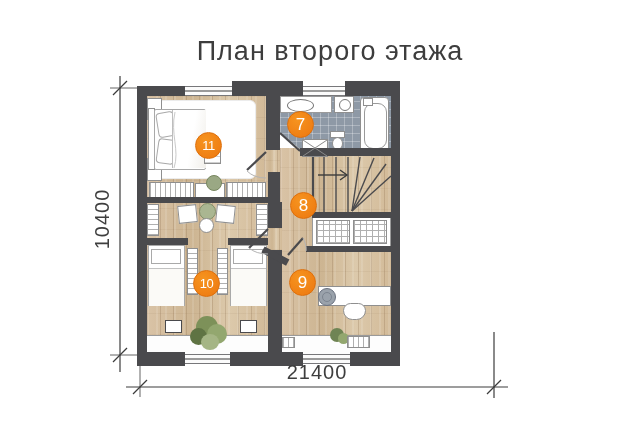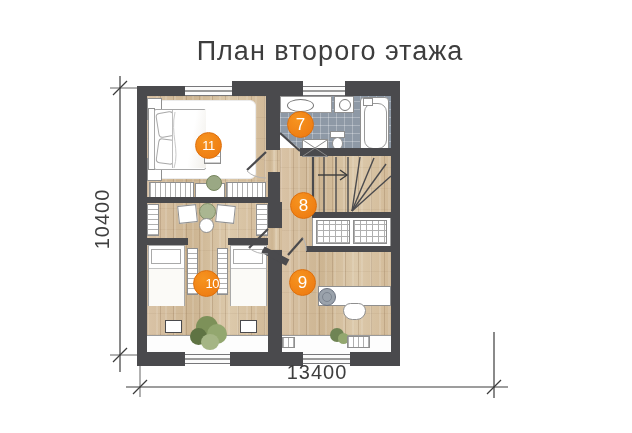--- a/index.html
+++ b/index.html
@@ -194,23 +194,23 @@
 
   <div class="marker" style="left:287px;top:111px;">
       <span>7</span>
     </div>
   <div class="marker" style="left:290px;top:192px;">
       <span>8</span>
     </div>
   <div class="marker" style="left:289px;top:269px;">
       <span>9</span>
     </div>
-  <div class="marker two" style="left:193px;top:270px;justify-content:flex-end;">
+  <div class="marker two" style="left:193px;top:270px;">
       <span>10</span>
     </div>
   <div class="marker two" style="left:195px;top:112px;margin-top:20px;">
       <span>11</span>
     </div>
 
-  <div class="dim" style="left:257px;top:361px;width:120px;">13400</div>
+  <div class="dim" style="left:257px;top:361px;width:120px;">21400</div>
   <div class="dim" style="left:62px;top:208px;width:80px;height:22px;transform:rotate(-90deg);">10400</div>
 
 </div>
 
 </body></html>

